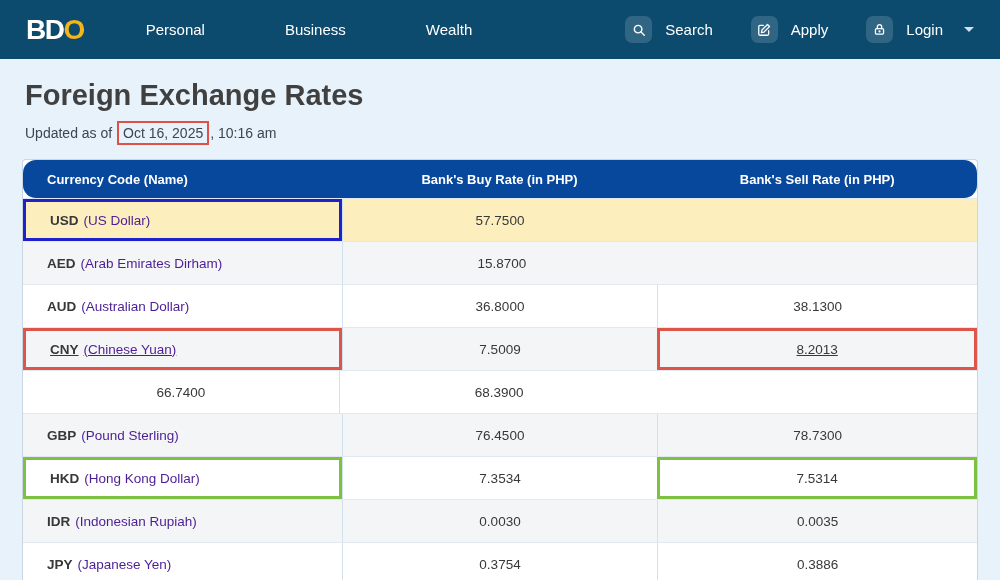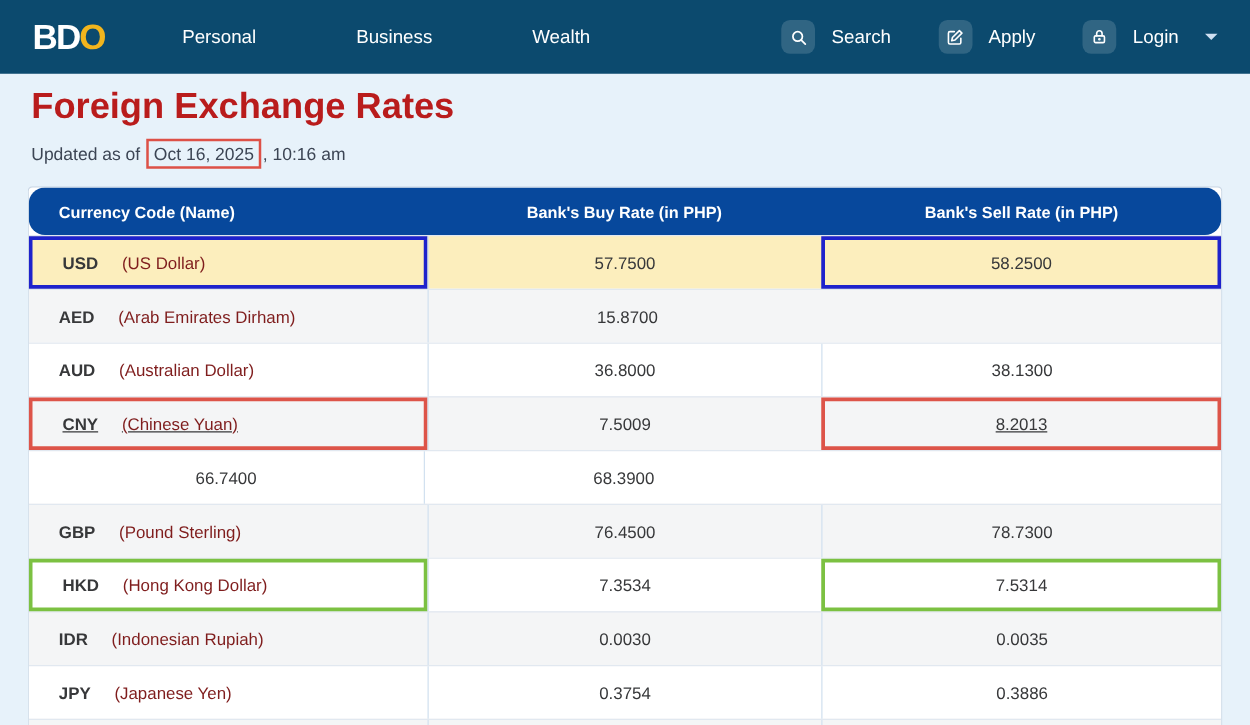--- a/index.html
+++ b/index.html
@@ -15,38 +15,38 @@
   .nav-actions { margin-left:auto; display:flex; align-items:center; }
   .nav-action { display:flex; align-items:center; gap:13px; cursor:pointer; margin-left:38px; }
   .icon-btn { width:27px; height:27px; background:rgba(255,255,255,0.15); border-radius:7px;
               display:flex; align-items:center; justify-content:center; }
   .nav-action-label { color:#ffffff; font-size:15px; font-weight:500; }
   .caret { width:0; height:0; border-left:5px solid transparent; border-right:5px solid transparent;
            border-top:5px solid #cfe0f2; margin-left:8px; }
 
   
   .content { padding:10px 22px 0 22px; }
-  .page-title { font-size:29px; font-weight:700; color:#b91c1c; padding-left:3px; margin-top:0; }
+  .page-title { font-size:29px; font-weight:700; color:#404040; padding-left:3px; margin-top:10px; }
   .updated-line { font-size:14px; color:#3c4554; margin-top:9px; padding-left:3px; display:flex; align-items:center; }
   .date-box { border:2px solid #dd5147; padding:2px 4px; margin:0 1px; }
 
   
   .fx-table { margin-top:14px; background:#ffffff; border:1px solid #c9d6e4; border-bottom:none;
               border-radius:4px 4px 0 0; overflow:hidden; }
   .thead { display:flex; background:#07489c; height:38px;border-radius:13px; }
   .th { color:#ffffff; font-size:13px; font-weight:700; display:flex; align-items:center; }
   .col1 { width:33.4%; padding-left:24px; }
   .col2 { width:33.1%; justify-content:center; text-align:center; }
   .col3 { width:33.5%; justify-content:center; text-align:center; }
   .trow { display:flex; height:43px; border-top:1px solid #e1e8f0; }
   .trow:first-child { border-top:none; }
   .td { font-size:13.5px; color:#37383a; display:flex; align-items:center; border-left:1px solid #d2e1f0; }
   .td:first-child { border-left:none; }
-  .code { font-weight:700; margin-right:19px; }
-  .cname { color:#7f1d1d; }
+  .code { font-weight:700; margin-right:5px; }
+  .cname { color:#4c1d95; }
   .row-gray { background:#f4f5f6; }
   .row-white { background:#ffffff; }
   .row-yellow { background:#fceebd; }
   .ann-blue  { border:3px solid #1e22cc !important; }
   .ann-red   { border:3px solid #dd5449 !important;text-decoration:underline; }
   .ann-green { border:3px solid #7cc142 !important; }
   .partial-row { height:12px; }
 </style>
 </head>
 <body>
@@ -108,21 +108,20 @@
       <div class="th col2">Bank's Buy Rate (in PHP)</div>
       <div class="th col3">Bank's Sell Rate (in PHP)</div>
     </div>
 
     <div class="trow row-yellow">
       <div class="td col1 ann-blue">
         <span class="code">USD</span>
         <span class="cname">(US Dollar)</span>
       </div>
       <div class="td col2">57.7500</div>
-      <div class="td col3 ann-blue">58.2500</div>
     </div>
 
     <div class="trow row-gray">
       <div class="td col1">
         <span class="code">AED</span>
         <span class="cname">(Arab Emirates Dirham)</span>
       </div>
       <div class="td col3">15.8700</div>
     </div>
 

